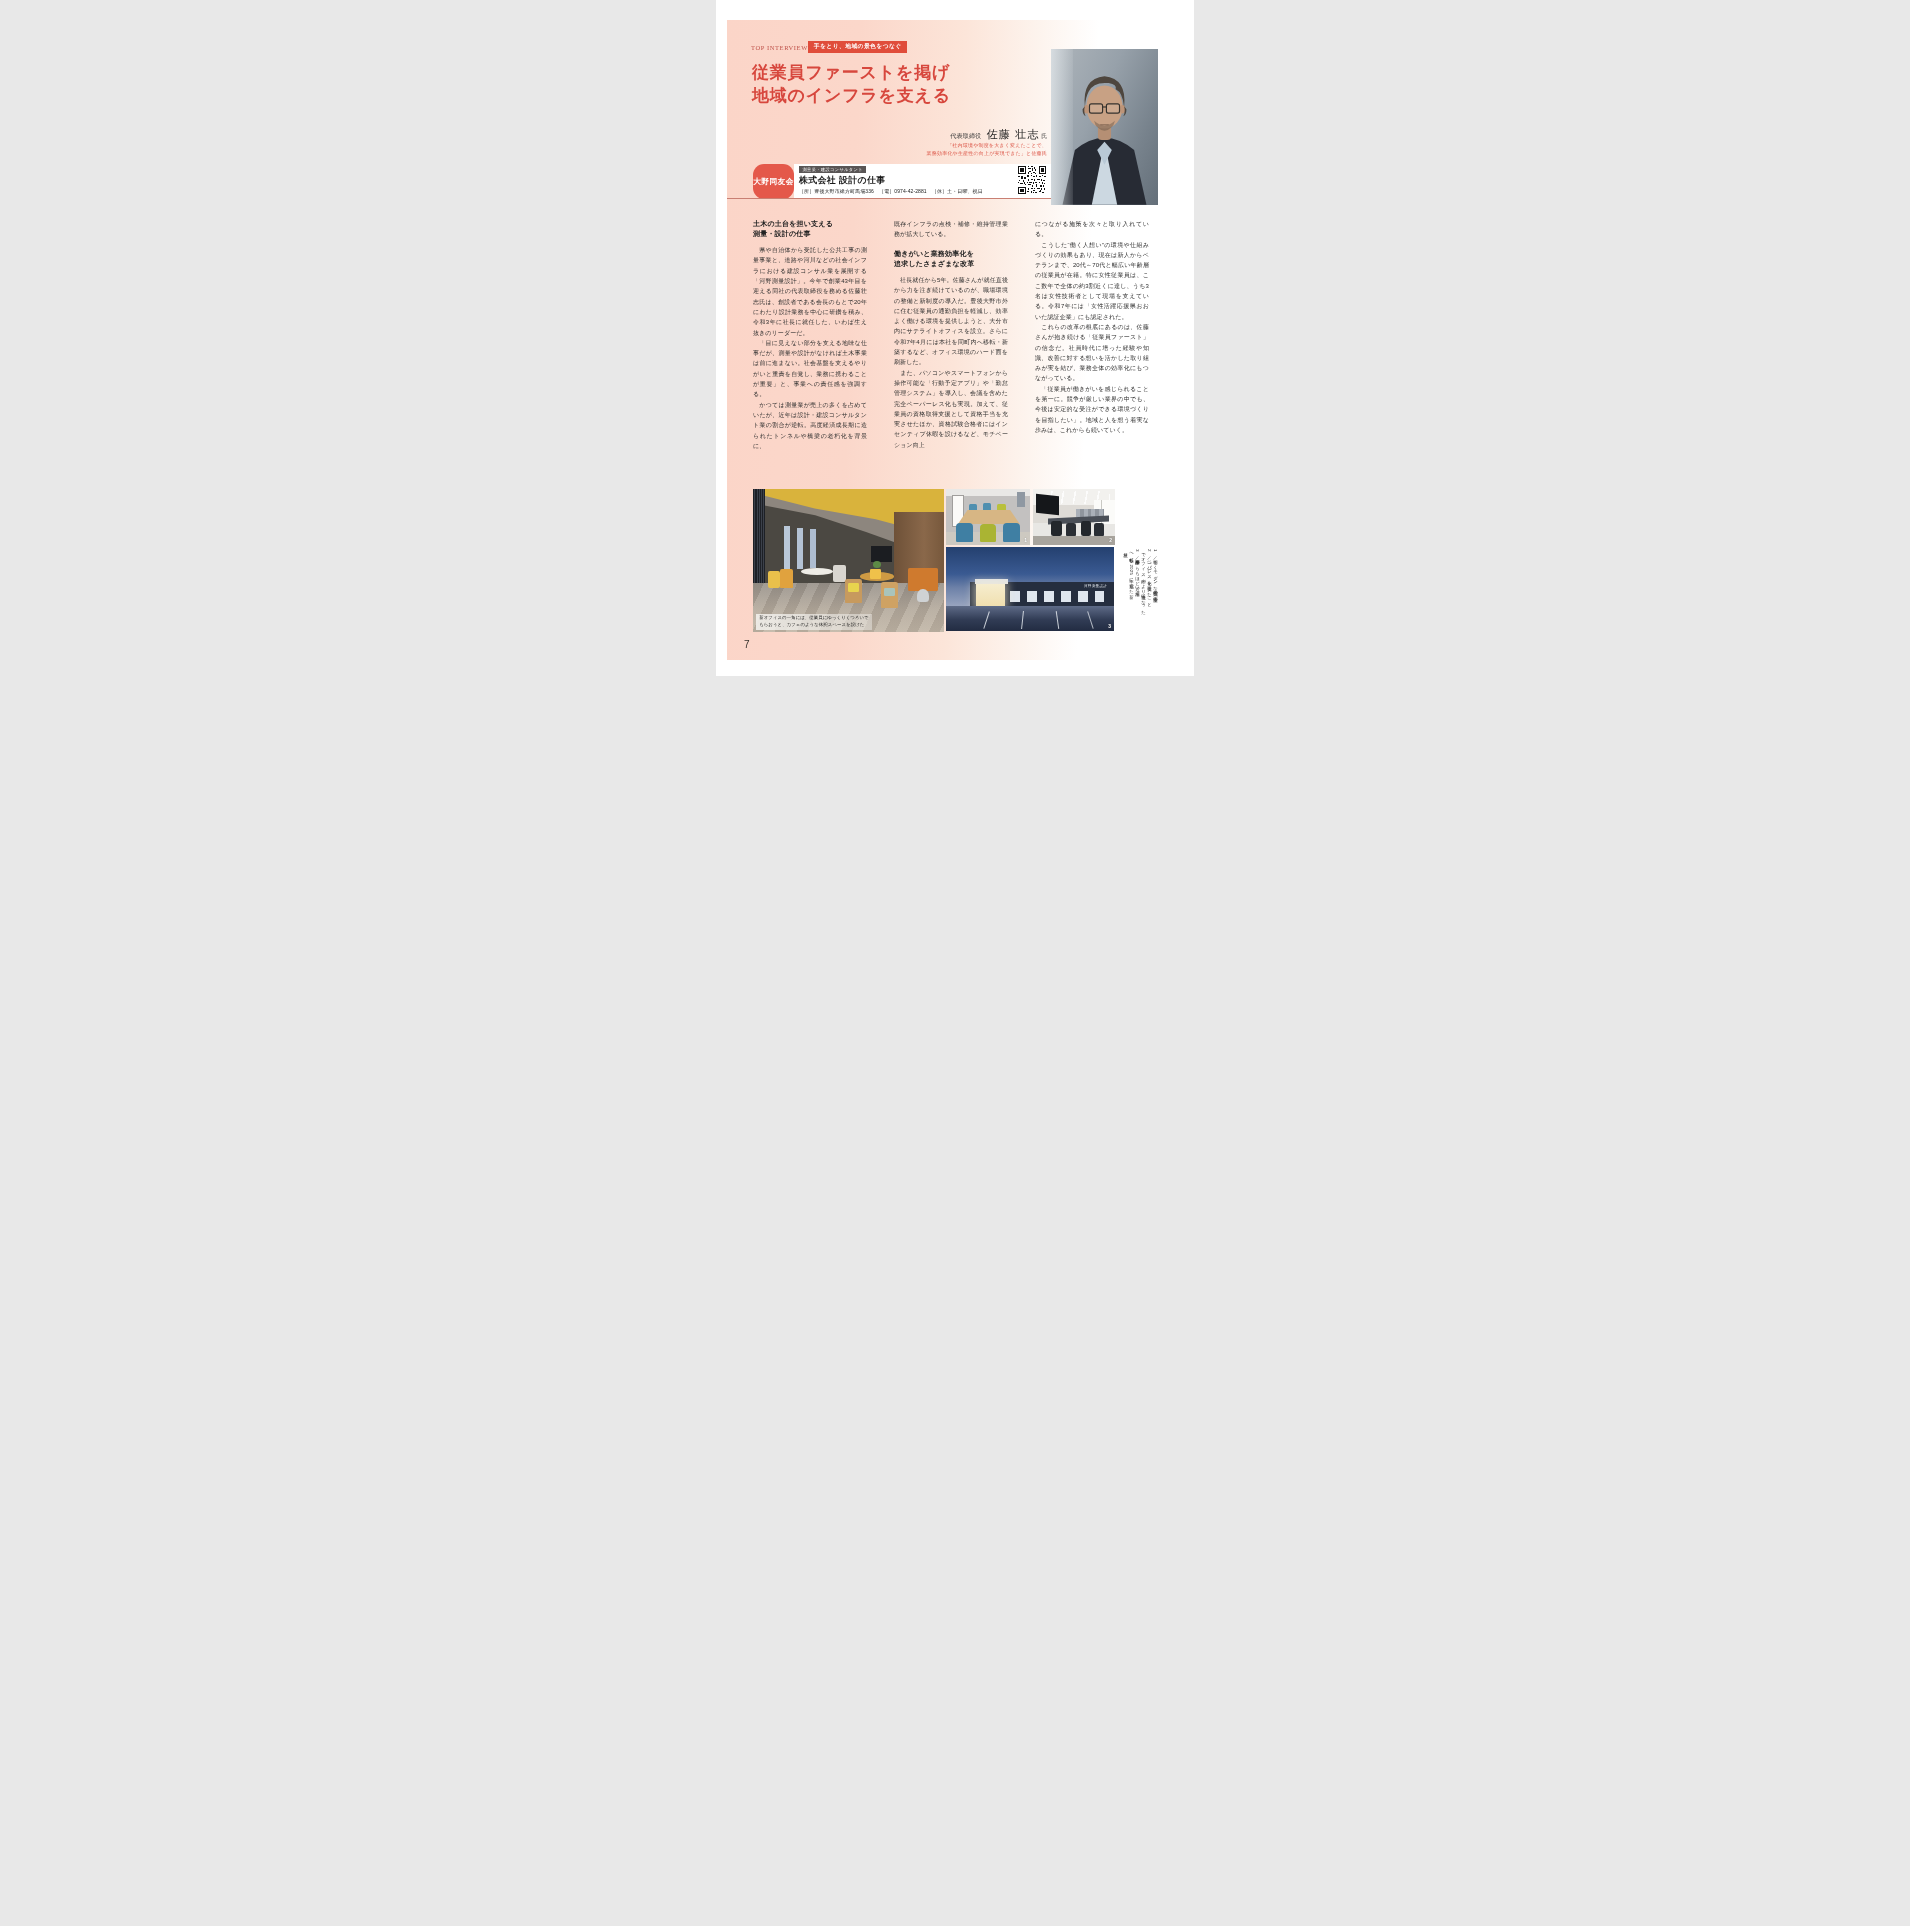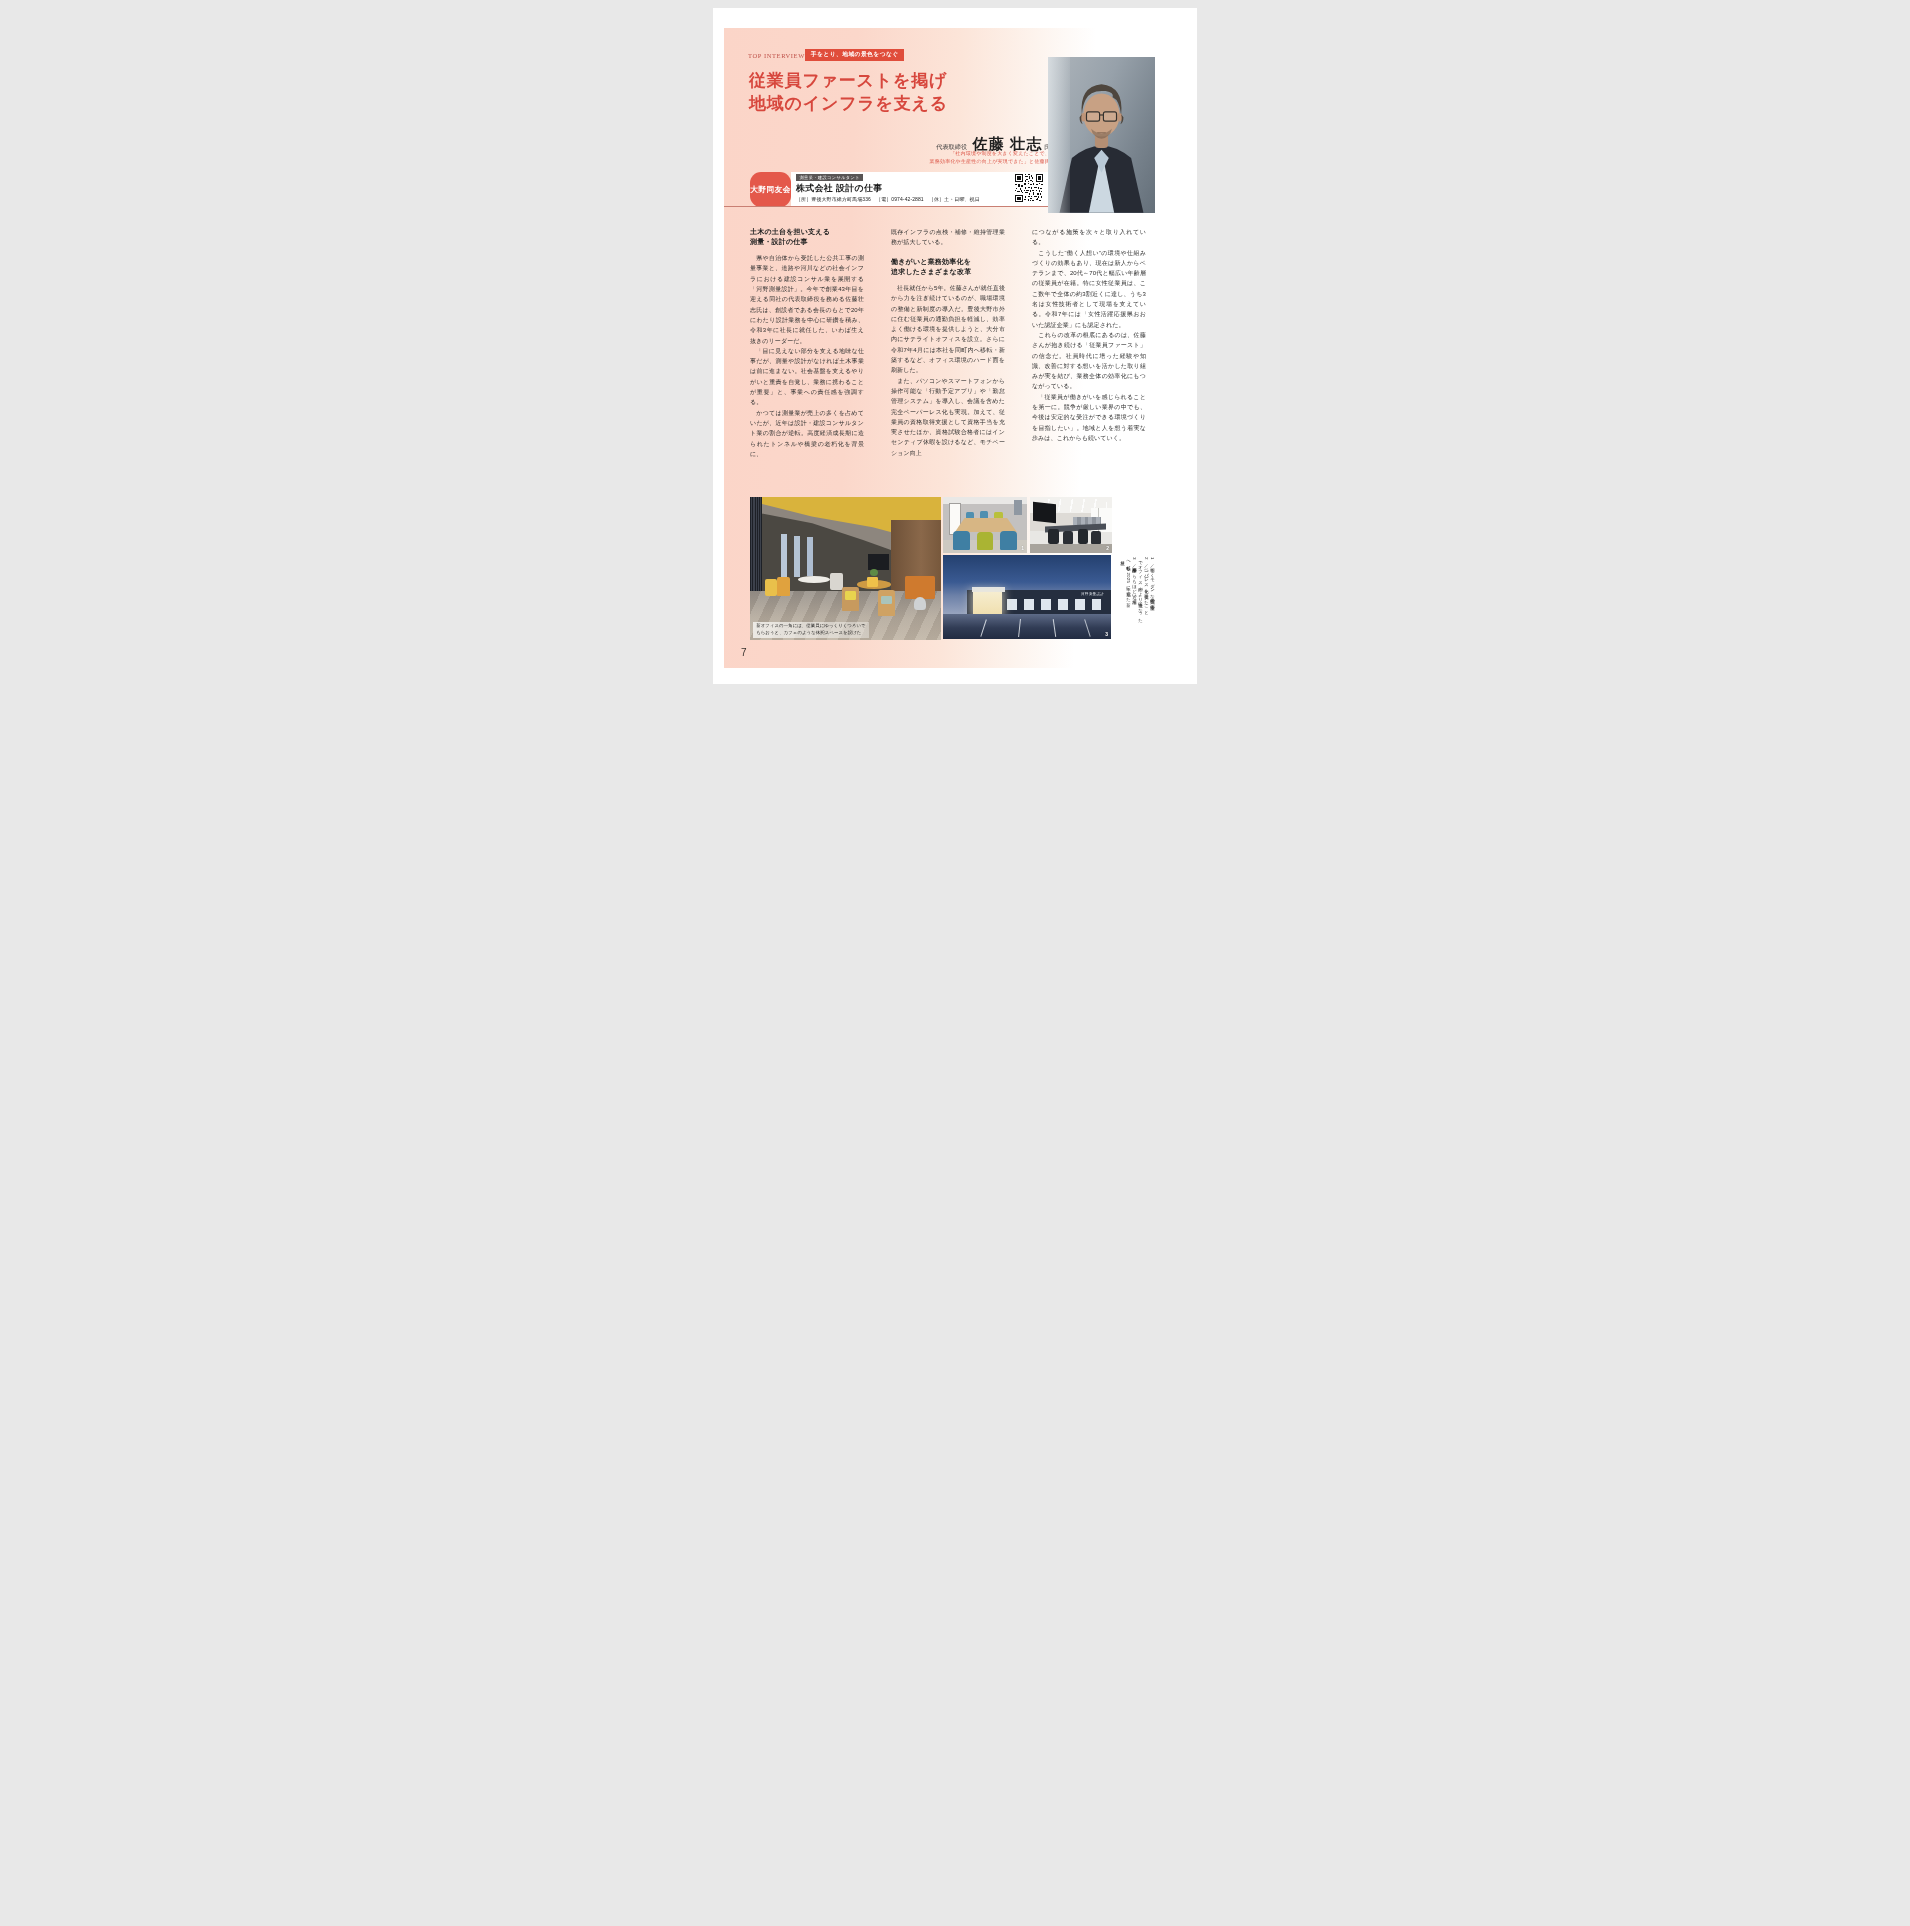--- a/index.html
+++ b/index.html
@@ -1,20 +1,19 @@
 <!DOCTYPE html>
 <html lang="ja" style="font-size:6.2px"><head>
 <meta charset="utf-8">
 <style>
   html,body{margin:0;padding:0;background:#e8e8e8;}
   .page{
-    position:relative;width:439px;height:676px;margin:8px auto;
+    position:relative;width:478px;height:676px;margin:0 auto;
     background:#ffffff;overflow:hidden;
     font-family:"Liberation Sans","DejaVu Sans",sans-serif;
-    padding-left:45px;
     -webkit-font-smoothing:antialiased;
   }
   .abs{position:absolute;}
   .ws{white-space:pre-line;}
   
   .bg-grad{
     left:11.2px;top:20px;width:455px;height:640px;
     background:linear-gradient(92deg,#fbd5c8 0%,#fbd7ca 28%,#fce5d9 50%,#fdf4ee 66%,#ffffff 78%,#ffffff 100%);
   }
   
@@ -24,21 +23,21 @@
   .badge{
     left:92px;top:41px;height:11.6px;background:#e04d3b;color:#ffffff;
     font-size:5.8px;font-weight:bold;line-height:11.6px;padding:0 5.8px;letter-spacing:0.4px;
   }
   .title{
     left:36px;top:61px;font-size:17px;font-weight:bold;color:#d7473d;
     line-height:23px;letter-spacing:0.8px;
   }
   .name-row{right:147px;top:127px;text-align:right;white-space:nowrap;}
   .name-role{font-size:6.2px;color:#3a3a3a;margin-right:5.4px;}
-  .name-main{font-size:15px;font-weight:bold;color:#1f1f1f;letter-spacing:1.2px;}
+  .name-main{font-size:11px;font-weight:normal;color:#1f1f1f;letter-spacing:1.2px;}
   .name-hono{font-size:5.8px;color:#3a3a3a;margin-left:1.5px;}
   .quote{
     right:147px;top:142px;text-align:right;color:#dc5749;
     font-size:5px;line-height:7.5px;letter-spacing:0.2px;
   }
   
   .grp-box{
     left:37px;top:164px;width:41px;height:35px;background:#e4584a;
     display:flex;align-items:center;justify-content:center;border-radius:11px;
   }

